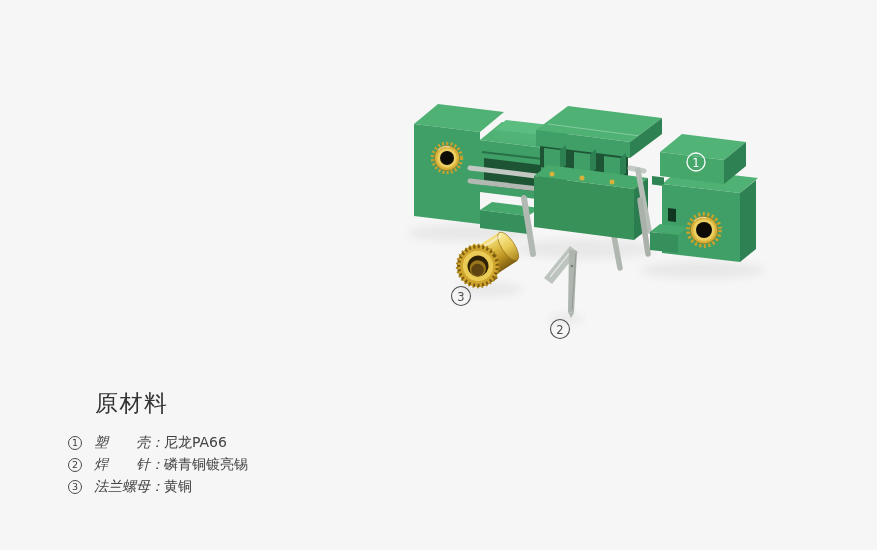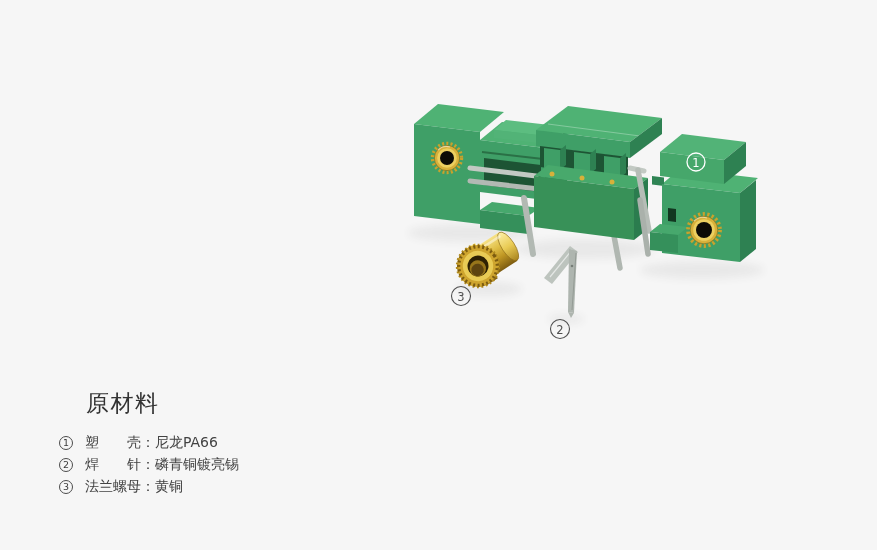--- a/index.html
+++ b/index.html
@@ -2,36 +2,36 @@
 <html><head>
 <meta charset="utf-8">
 <style>
   html,body{margin:0;padding:0;}
   body{
     width:877px;height:550px;position:relative;overflow:hidden;
     background:#f6f6f6;
     font-family:"DejaVu Sans","Liberation Sans",sans-serif;
   }
   .stage{position:absolute;left:0;top:0;width:877px;height:550px;}
-  .legend{position:absolute;left:59px;top:388px;}
+  .legend{position:absolute;left:68px;top:388px;}
   .legend h1{
     margin:0 0 14px 27px;font-size:23px;line-height:30px;font-weight:400;
     color:#333;letter-spacing:1.5px;
   }
   .legend .row{
     display:flex;align-items:center;height:22px;
     font-size:14px;color:#424242;
   }
   .legend .num{
     flex:0 0 auto;width:14px;height:14px;box-sizing:border-box;
     border:1px solid #4c4c4c;border-radius:50%;
     font-size:9.5px;line-height:12px;text-align:center;color:#3c3c3c;
     margin-right:12px;
   }
-  .legend .lab{white-space:pre;}
+  .legend .lab{white-space:pre;font-style:italic;}
   .legend .val{margin-left:0;}
 </style>
 </head>
 <body>
 
 <svg class="stage" viewBox="0 0 877 550" xmlns="http://www.w3.org/2000/svg">
   <defs>
     <filter id="soft" x="-50%" y="-50%" width="200%" height="200%">
       <feGaussianBlur stdDeviation="4"></feGaussianBlur>
     </filter>

